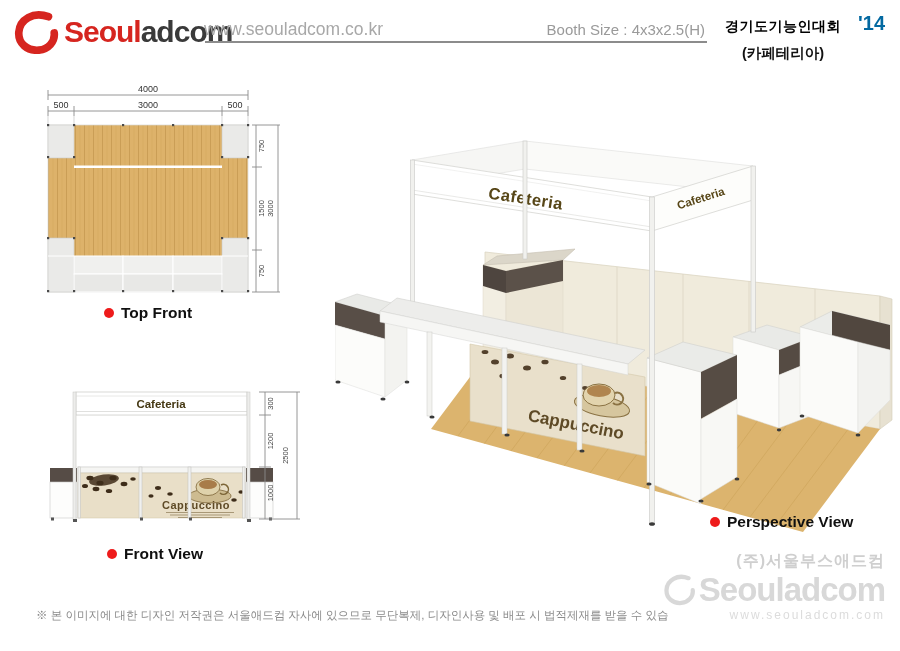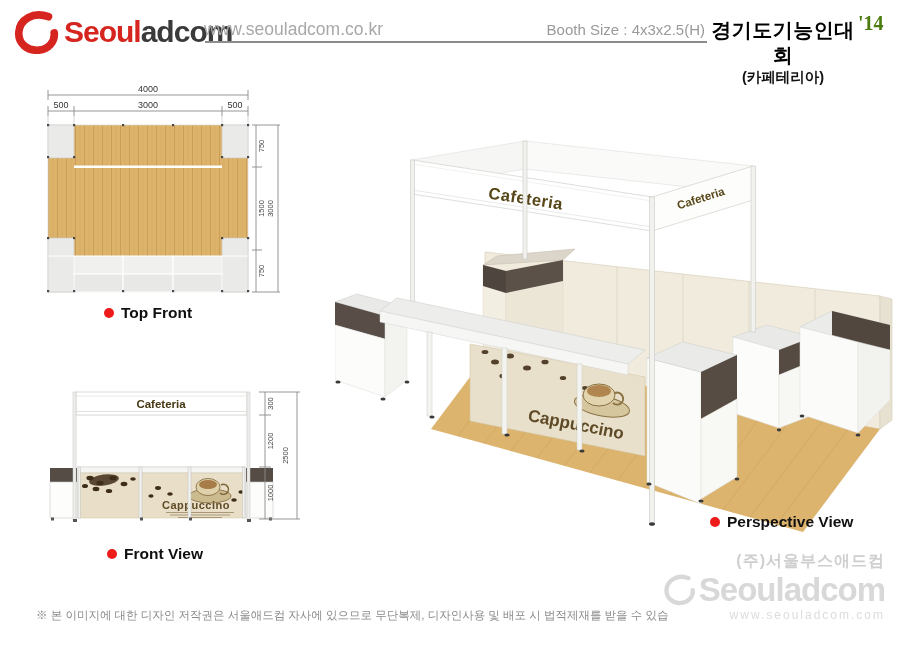--- a/index.html
+++ b/index.html
@@ -6,23 +6,23 @@
   #page{position:relative;width:900px;height:623px;background:#fff;overflow:hidden;
         font-family:"Liberation Sans", sans-serif;}
   .abs{position:absolute;}
   
   .brand-wrap{display:flex;align-items:center;gap:4px;}
   .brand-text{font-size:30px;font-weight:bold;letter-spacing:-1px;line-height:1;}
   .brand-p1{color:#d6251f;} .brand-p2{color:#3a3a3a;}
   .site-text{font-size:17.5px;color:#a8a8a8;}
   .head-rule{height:2px;background:#8c8c8c;}
   .booth-size{font-size:15px;color:#9a9a9a;text-align:right;}
-  .evt-title{font-size:20px;font-weight:bold;color:#000;text-align:center;letter-spacing:.5px;line-height:1.25;}
-  .evt-sub{font-size:14.5px;font-weight:bold;color:#111;text-align:center;}
-  .year{font-size:20px;color:#4d7c0f;font-weight:bold;font-family:Liberation Serif, serif;}
+  .evt-title{font-size:14px;font-weight:bold;color:#000;text-align:center;letter-spacing:.5px;line-height:1.25;}
+  .evt-sub{font-size:14.5px;font-weight:bold;color:#111;text-align:center;margin-top:8px;}
+  .year{font-size:20px;color:#0369a1;font-weight:bold;}
   
   .view-label{display:flex;align-items:center;gap:7px;font-weight:bold;font-size:15.5px;color:#101010;}
   .dot{width:10px;height:10px;border-radius:50%;background:#ee1b1b;flex:0 0 auto;}
   
   .wm{ text-align:right;}
   .wm-co{font-size:16px;color:#cfcfcf;letter-spacing:1px;font-weight:bold;}
   .wm-row{display:flex;align-items:center;justify-content:flex-end;gap:2px;margin-top:1px;}
   .wm-brand{font-size:33px;font-weight:bold;color:#d8d8d8;letter-spacing:-1px;line-height:1;}
   .wm-url{font-size:12px;color:#dcdcdc;letter-spacing:2px;margin-top:2px;}
   .disclaimer{font-size:11.5px;color:#8a8a8a;}

